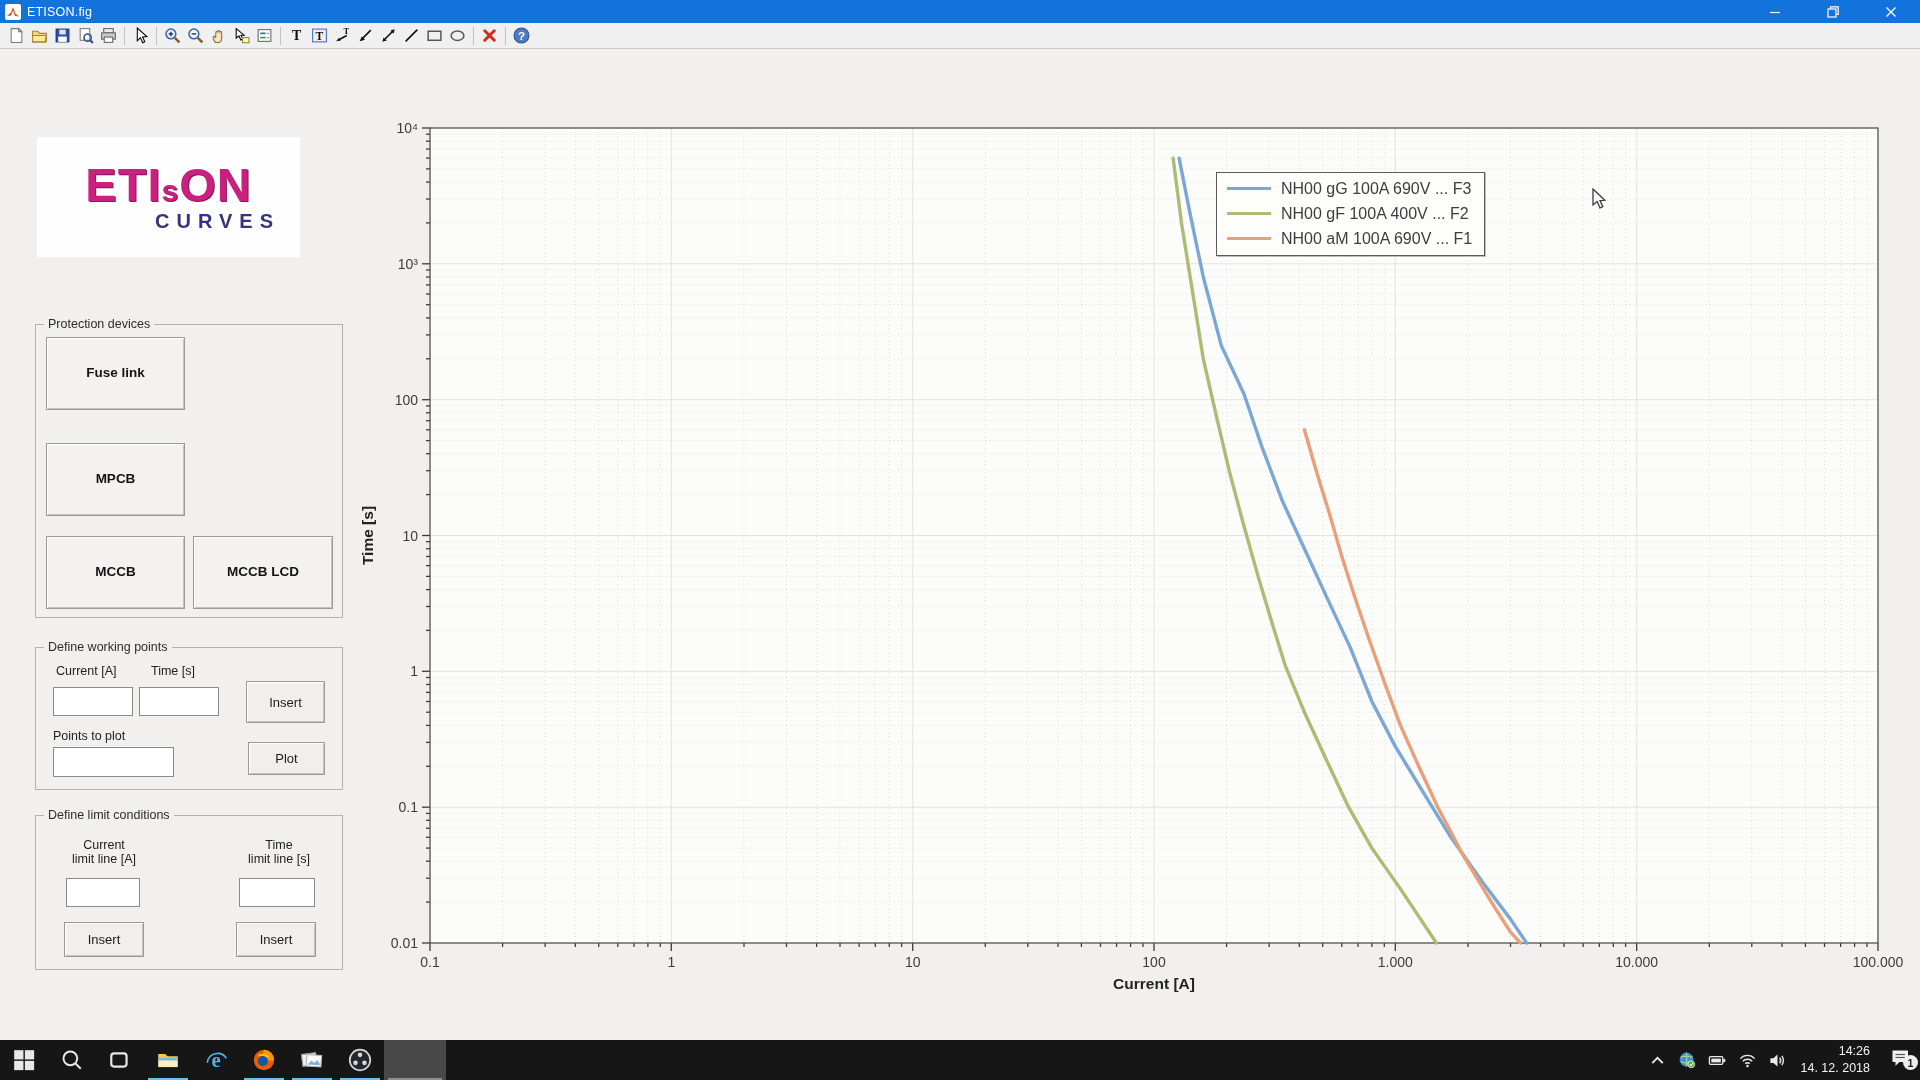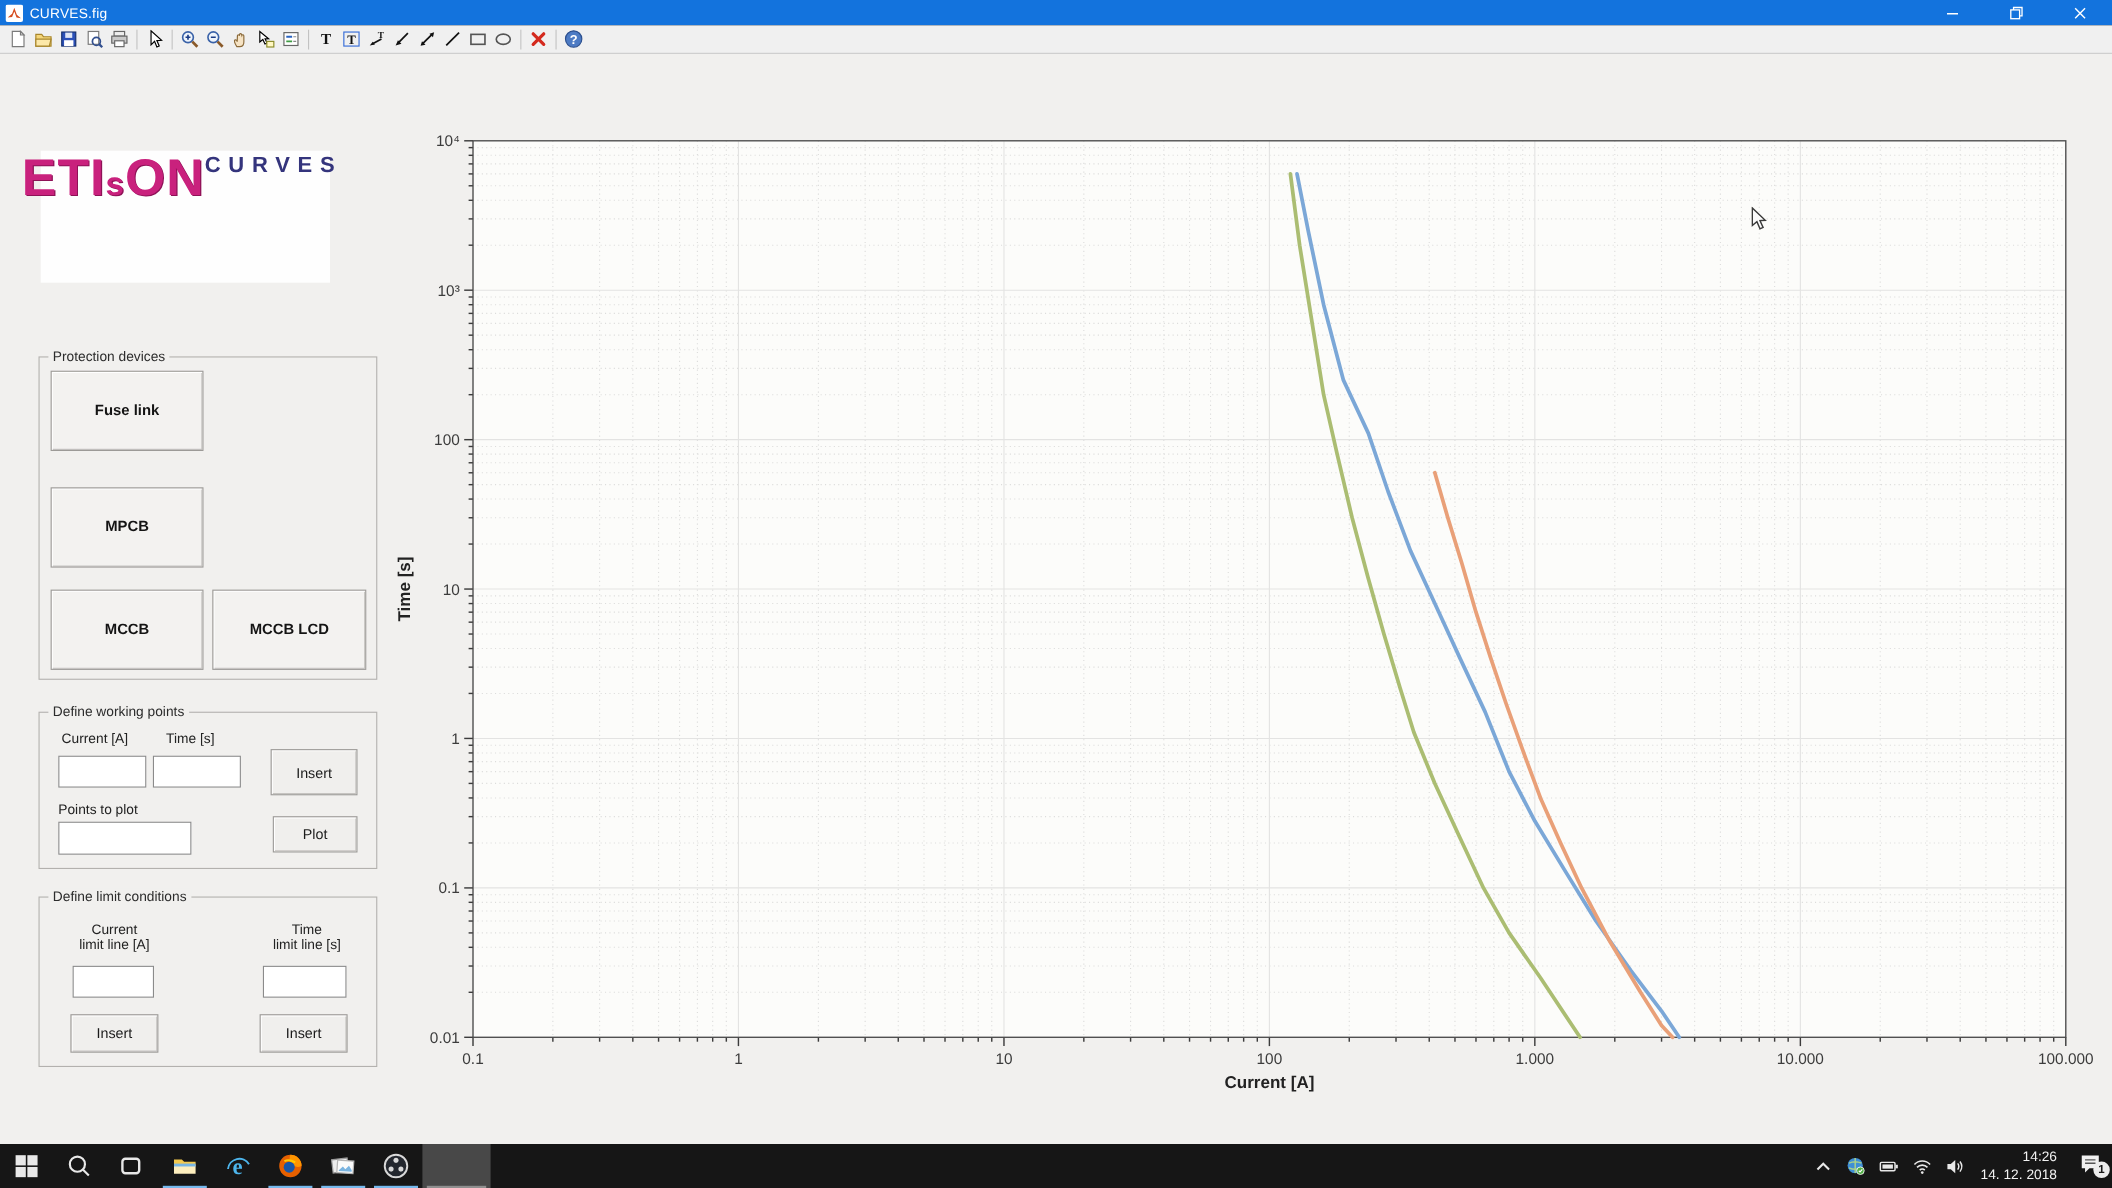--- a/index.html
+++ b/index.html
@@ -31,21 +31,21 @@
 
   
   .legend{position:absolute;left:1216px;top:123px;background:#fdfdfc;border:1px solid #5c5c5c;
           padding:3px 12px 4px 10px;box-shadow:1px 1px 0 #bdbdbd}
   .lrow{display:flex;align-items:center;height:25px;white-space:nowrap}
   .lswatch{width:44px;height:3.6px;margin-right:10px;flex:0 0 auto}
   .llabel{font-size:16px;color:#3d3d3d}
 
   
   .logo{position:absolute;left:37px;top:88px;width:263px;height:120px;background:#fefefe;
-        display:flex;flex-direction:row;justify-content:center;padding:0 14px;box-sizing:border-box}
+        display:flex;flex-direction:column;justify-content:center;padding:0 14px;box-sizing:border-box}
   .logo-line1{font-size:47px;font-weight:bold;color:#c9217d;letter-spacing:1px;line-height:1;
               text-shadow:1px 1px 0 #8e1257;text-align:center}
   .logo-line1 .small-s{font-size:30px}
   .logo-line2{font-size:20px;font-weight:bold;color:#34347c;letter-spacing:7px;text-align:right;
               margin-top:2px;padding-right:6px}
 
   .group{position:absolute;border:1px solid #b3b1ae;background:#f1f0ee;box-sizing:border-box}
   .group-label{position:absolute;top:-8px;left:8px;background:#f1f0ee;padding:0 4px;
                font-size:12.5px;color:#2c2c2c;white-space:nowrap}
   .devbtn{position:absolute;background:#f3f2f0;border:1px solid #9c9a97;
@@ -81,21 +81,21 @@
 </head>
 <body>
 
 <div class="titlebar">
   <span class="appicon">
       <svg width="16" height="16" viewBox="0 0 16 16">
         <rect width="16" height="16" rx="2" fill="#fff"></rect>
         <path d="M2 12 L6 8.5 L8 3 L10.3 9.5 L14 12.5 L10 12 L8 6.5 L6 11.5 Z" fill="#d64b1e"></path>
       </svg>
     </span>
-  <span class="title">CURVES.fig</span>
+  <span class="title">ETISON.fig</span>
   <div class="wincontrols">
     <span class="wbtn">
         <svg width="16" height="16" viewBox="0 0 16 16">
           <line x1="3" y1="8.5" x2="13" y2="8.5" stroke="#fff" stroke-width="1.2"></line>
         </svg>
       </span>
     <span class="wbtn">
         <svg width="16" height="16" viewBox="0 0 16 16">
           <rect x="3" y="5" width="8" height="8" fill="none" stroke="#fff" stroke-width="1.2"></rect>
           <path d="M5.5 5 V2.8 H13.2 V10.5 H11" fill="none" stroke="#fff" stroke-width="1.2"></path>
@@ -486,20 +486,34 @@
       <text x="418" y="763.2" class="tlab" text-anchor="end">0.1</text>
       <text x="418" y="627.3" class="tlab" text-anchor="end">1</text>
       <text x="418" y="491.5" class="tlab" text-anchor="end">10</text>
       <text x="418" y="355.7" class="tlab" text-anchor="end">100</text>
       <text x="418" y="219.8" class="tlab" text-anchor="end">10³</text>
       <text x="418" y="84" class="tlab" text-anchor="end">10⁴</text>
       <text x="1154" y="940" class="axlab" text-anchor="middle">Current [A]</text>
       <text x="373" y="486.5" class="axlab" text-anchor="middle" transform="rotate(-90 373 486.5)">Time [s]</text>
     </svg>
 
+  <div class="legend" id="legend">
+      <div class="lrow">
+        <span class="lswatch" style="background:#7ba7d7"></span>
+        <span class="llabel">NH00 gG 100A 690V ... F3</span>
+      </div>
+      <div class="lrow">
+        <span class="lswatch" style="background:#abbd72"></span>
+        <span class="llabel">NH00 gF 100A 400V ... F2</span>
+      </div>
+      <div class="lrow">
+        <span class="lswatch" style="background:#e9a078"></span>
+        <span class="llabel">NH00 aM 100A 690V ... F1</span>
+      </div>
+    </div>
 
   <div class="logo">
     <div class="logo-line1"><span>ETI</span><span class="small-s">s</span><span>ON</span></div>
     <div class="logo-line2">CURVES</div>
   </div>
 
   <div class="group" style="left:35px;top:275px;width:308px;height:294px">
     <span class="group-label">Protection devices</span>
     <div class="devbtn" style="left:10px;top:12px;width:137px;height:71px">Fuse link</div>
     <div class="devbtn" style="left:10px;top:118px;width:137px;height:71px">MPCB</div>

